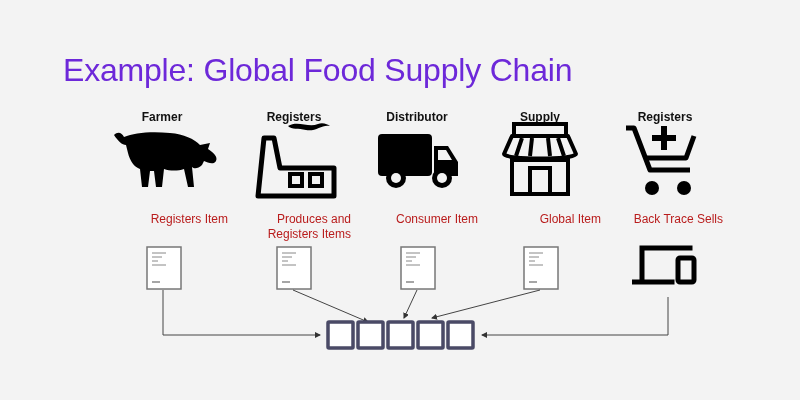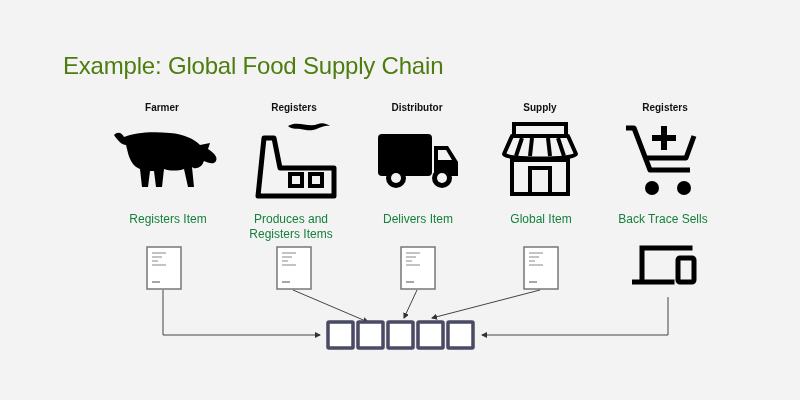--- a/index.html
+++ b/index.html
@@ -1,19 +1,19 @@
 <!DOCTYPE html>
 <html><head>
 <meta charset="utf-8">
 <style>
   html, body { margin:0; padding:0; }
   body { width:800px; height:400px; background:#f3f3f3; position:relative; overflow:hidden; font-family:"Liberation Sans", sans-serif; }
-  .title { position:absolute; left:63px; top:52px; font-size:24px; color:#4d7c0f; letter-spacing:-0.2px; }
-  .role { position:absolute; top:102px; font-size:10px; font-weight:bold; color:#111; transform:translateX(-50%); white-space:nowrap; }
-  .action { position:absolute; top:212px; font-size:12px; color:#15803d; transform:translateX(-50%); text-align:center; line-height:15px; width:120px; }
+  .title { position:absolute; left:63px; top:52px; font-size:32px; color:#6d28d9; letter-spacing:-0.2px; }
+  .role { position:absolute; top:110px; font-size:12px; font-weight:bold; color:#111; transform:translateX(-50%); white-space:nowrap; }
+  .action { position:absolute; top:212px; font-size:12px; color:#b91c1c; transform:translateX(-50%); text-align:right; line-height:15px; width:120px; }
   .icon { position:absolute; }
   svg.overlay { position:absolute; left:0; top:0; }
 </style>
 </head>
 <body>
 
 <div class="title">Example: Global Food Supply Chain</div>
 
 <div class="role" style="left:162px">Farmer</div>
 <div class="role" style="left:294px">Registers</div>
@@ -53,21 +53,21 @@
 <svg class="icon" style="left:624px;top:122px" width="76" height="78" viewBox="0 0 76 78">
   <path d="M2,6 L10,6 L26,48 L66,48" fill="none" stroke="#000" stroke-width="5" stroke-linejoin="round"></path>
   <path d="M22,36 L62,36 L70,14" fill="none" stroke="#000" stroke-width="5" stroke-linejoin="round"></path>
   <path d="M40,4 L40,28 M28,16 L52,16" stroke="#000" stroke-width="6"></path>
   <circle cx="28" cy="66" r="7" fill="#000"></circle>
   <circle cx="60" cy="66" r="7" fill="#000"></circle>
 </svg>
 
 <div class="action" style="left:168px">Registers Item</div>
 <div class="action" style="left:291px">Produces and Registers Items</div>
-<div class="action" style="left:418px">Delivers Item</div>
+<div class="action" style="left:418px">Consumer Item</div>
 <div class="action" style="left:541px">Global Item</div>
 <div class="action" style="left:663px">Back Trace Sells</div>
 
 <svg class="icon" style="left:146px;top:246px" width="36" height="44" viewBox="0 0 36 44">
   <rect x="1" y="1" width="34" height="42" fill="#fff" stroke="#777" stroke-width="1.5"></rect>
   <path d="M6,7 H20 M6,11 H16 M6,15 H12 M6,19 H20" stroke="#888" stroke-width="1"></path>
   <path d="M6,36 H14" stroke="#888" stroke-width="1.5"></path>
 </svg>
 <svg class="icon" style="left:276px;top:246px" width="36" height="44" viewBox="0 0 36 44">
   <rect x="1" y="1" width="34" height="42" fill="#fff" stroke="#777" stroke-width="1.5"></rect>

